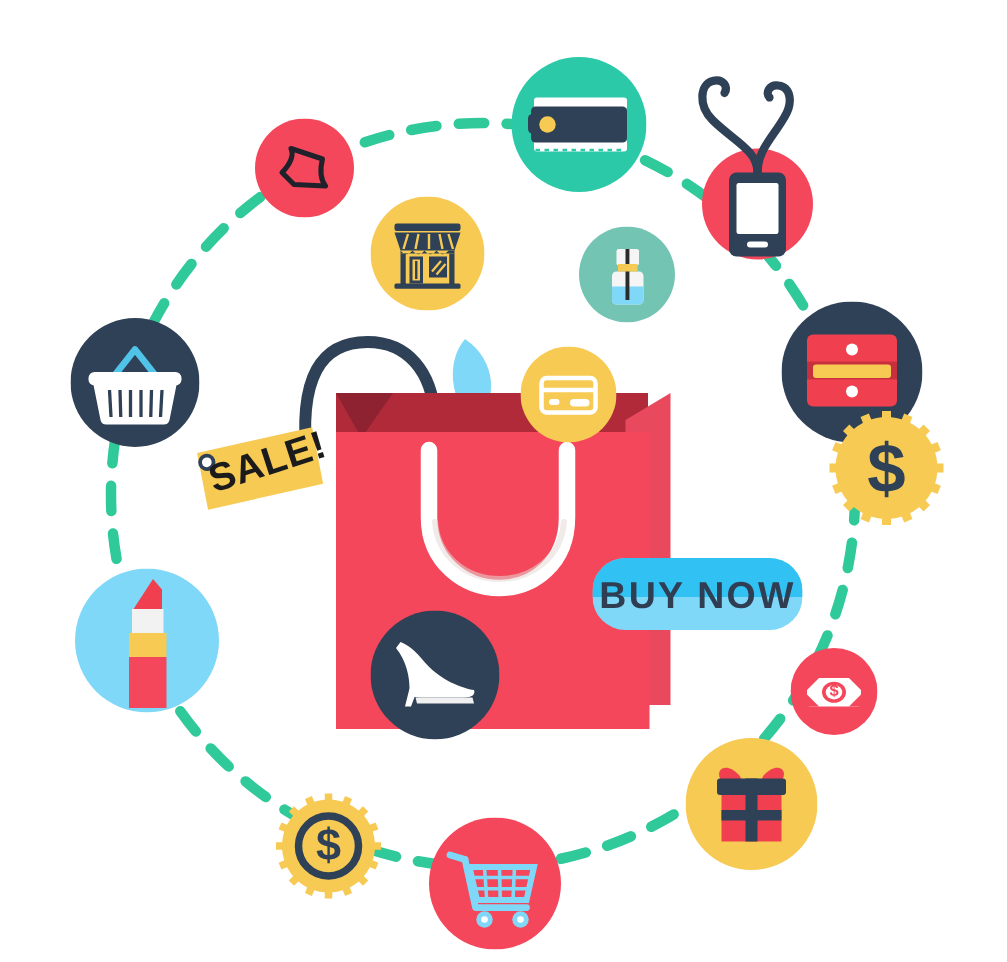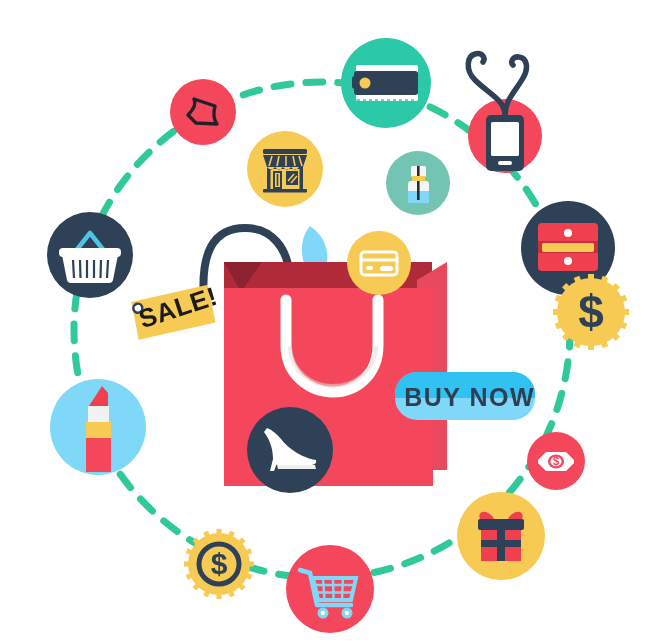--- a/index.html
+++ b/index.html
@@ -37,21 +37,21 @@
     position: absolute;
     left: 0; right: 0;
     text-align: center;
     font-weight: bold;
     color: #1b1b1b;
     letter-spacing: 0.5px;
   }
   .buy-now-label {
     position: absolute;
     left: 0; right: 0;
-    text-align: right;
+    text-align: center;
     font-weight: bold;
     color: #2f3e52;
     letter-spacing: 1.5px;
   }
 </style>
 </head>
 <body>
 
 <div id="stage">
 

